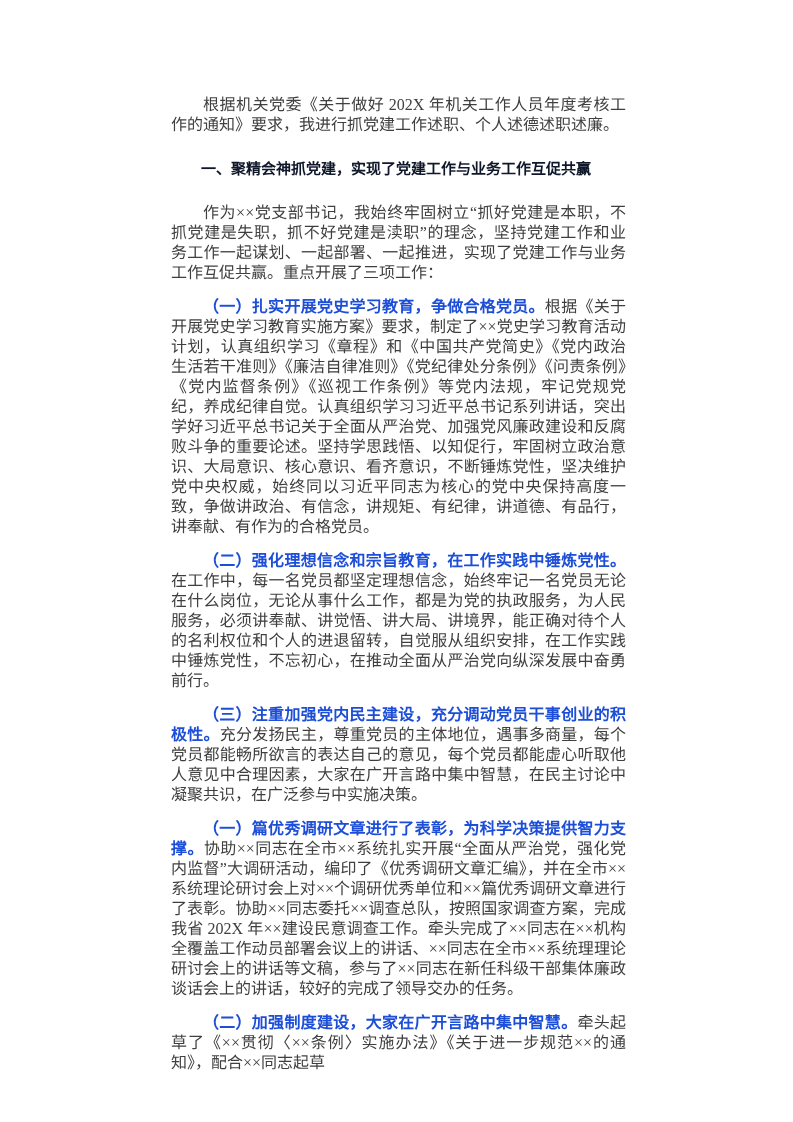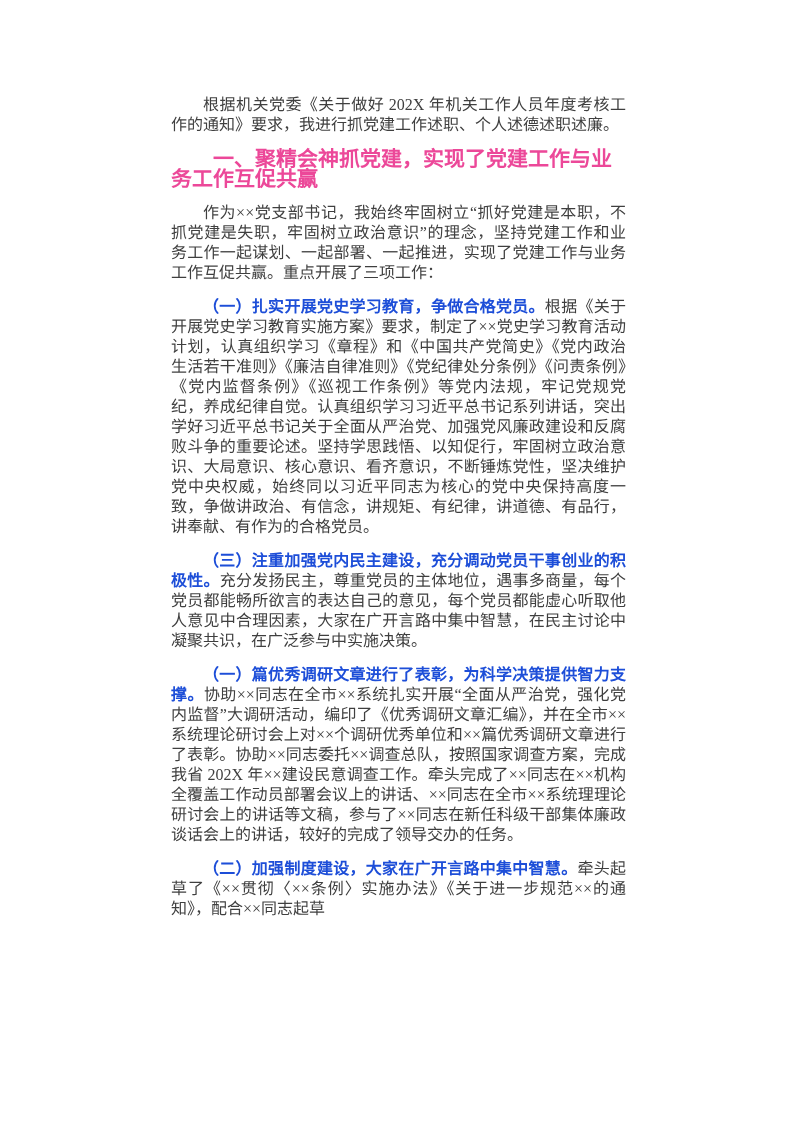--- a/index.html
+++ b/index.html
@@ -25,46 +25,47 @@
     text-align: justify;
     text-justify: inter-character;
     text-indent: 2em;
     margin: 14px 0;
     word-break: break-all;
   }
   .para:first-child {
     margin-top: 0;
   }
   .heading {
-    font-size: 21px;
+    font-size: 15px;
     line-height: 20px;
     font-weight: bold;
-    color: #ec4899;
+    color: #0f172a;
     text-indent: 2em;
-    margin: 14px 0;
+    margin: 24px 0;
     text-align: left;
   }
   .lead {
     font-weight: bold;
     color: #1d4ed8;
   }
 </style>
 </head>
 <body>
 
 <div class="page">
 
   <p class="para">根据机关党委《关于做好 202X 年机关工作人员年度考核工作的通知》要求，我进行抓党建工作述职、个人述德述职述廉。</p>
 
   <p class="heading">一、聚精会神抓党建，实现了党建工作与业务工作互促共赢</p>
 
-  <p class="para">作为××党支部书记，我始终牢固树立“抓好党建是本职，不抓党建是失职，牢固树立政治意识”的理念，坚持党建工作和业务工作一起谋划、一起部署、一起推进，实现了党建工作与业务工作互促共赢。重点开展了三项工作：</p>
+  <p class="para">作为××党支部书记，我始终牢固树立“抓好党建是本职，不抓党建是失职，抓不好党建是渎职”的理念，坚持党建工作和业务工作一起谋划、一起部署、一起推进，实现了党建工作与业务工作互促共赢。重点开展了三项工作：</p>
 
   <p class="para"><span class="lead">（一）扎实开展党史学习教育，争做合格党员。</span><span>根据《关于开展党史学习教育实施方案》要求，制定了××党史学习教育活动计划，认真组织学习《章程》和《中国共产党简史》《党内政治生活若干准则》《廉洁自律准则》《党纪律处分条例》《问责条例》《党内监督条例》《巡视工作条例》等党内法规，牢记党规党纪，养成纪律自觉。认真组织学习习近平总书记系列讲话，突出学好习近平总书记关于全面从严治党、加强党风廉政建设和反腐败斗争的重要论述。坚持学思践悟、以知促行，牢固树立政治意识、大局意识、核心意识、看齐意识，不断锤炼党性，坚决维护党中央权威，始终同以习近平同志为核心的党中央保持高度一致，争做讲政治、有信念，讲规矩、有纪律，讲道德、有品行，讲奉献、有作为的合格党员。</span></p>
 
+  <p class="para"><span class="lead">（二）强化理想信念和宗旨教育，在工作实践中锤炼党性。</span><span>在工作中，每一名党员都坚定理想信念，始终牢记一名党员无论在什么岗位，无论从事什么工作，都是为党的执政服务，为人民服务，必须讲奉献、讲觉悟、讲大局、讲境界，能正确对待个人的名利权位和个人的进退留转，自觉服从组织安排，在工作实践中锤炼党性，不忘初心，在推动全面从严治党向纵深发展中奋勇前行。</span></p>
 
   <p class="para"><span class="lead">（三）注重加强党内民主建设，充分调动党员干事创业的积极性。</span><span>充分发扬民主，尊重党员的主体地位，遇事多商量，每个党员都能畅所欲言的表达自己的意见，每个党员都能虚心听取他人意见中合理因素，大家在广开言路中集中智慧，在民主讨论中凝聚共识，在广泛参与中实施决策。</span></p>
 
 
 
   <p class="para"><span class="lead">（一）篇优秀调研文章进行了表彰，为科学决策提供智力支撑。</span><span>协助××同志在全市××系统扎实开展“全面从严治党，强化党内监督”大调研活动，编印了《优秀调研文章汇编》，并在全市××系统理论研讨会上对××个调研优秀单位和××篇优秀调研文章进行了表彰。协助××同志委托××调查总队，按照国家调查方案，完成我省 202X 年××建设民意调查工作。牵头完成了××同志在××机构全覆盖工作动员部署会议上的讲话、××同志在全市××系统理理论研讨会上的讲话等文稿，参与了××同志在新任科级干部集体廉政谈话会上的讲话，较好的完成了领导交办的任务。</span></p>
 
   <p class="para"><span class="lead">（二）加强制度建设，大家在广开言路中集中智慧。</span><span>牵头起草了《××贯彻〈××条例〉实施办法》《关于进一步规范××的通知》，配合××同志起草</span></p>
 
 </div>

